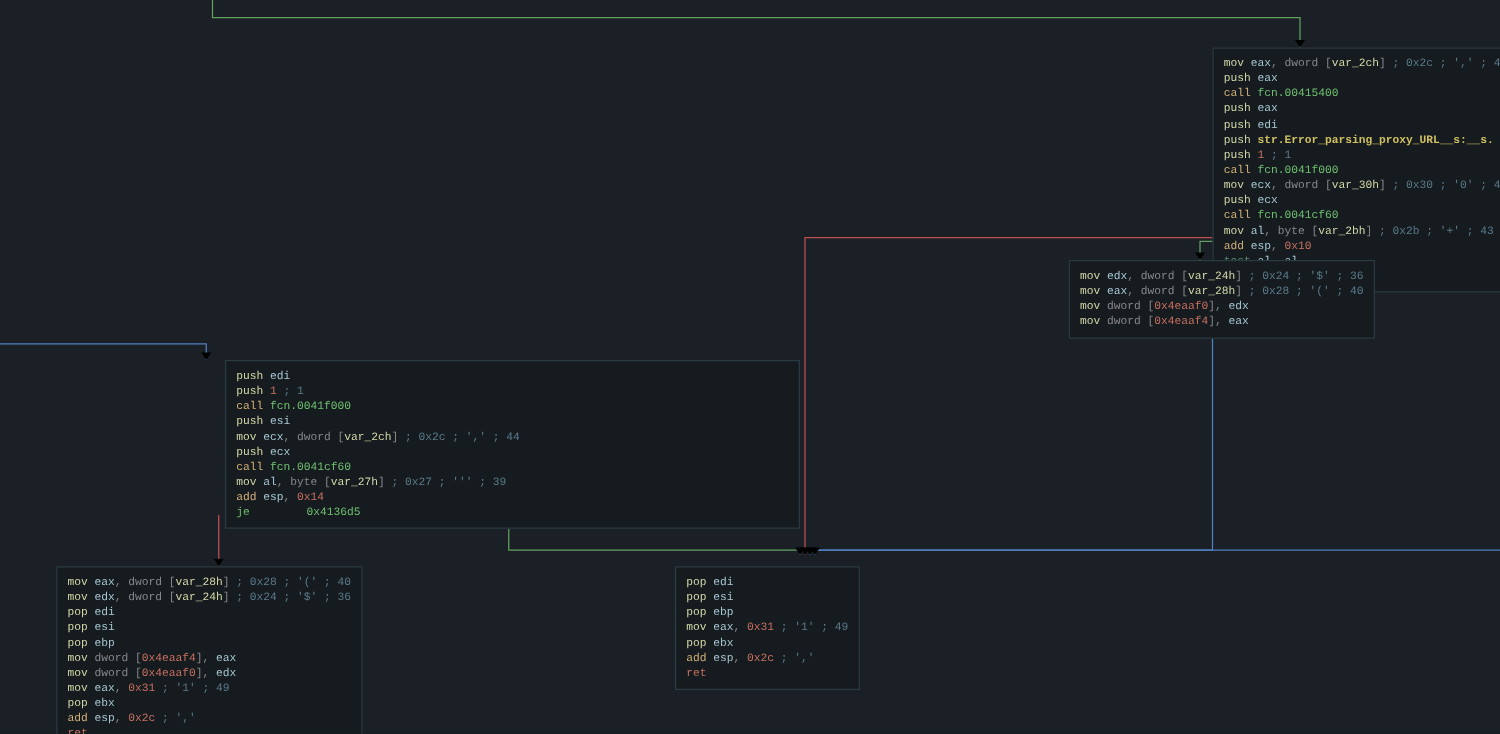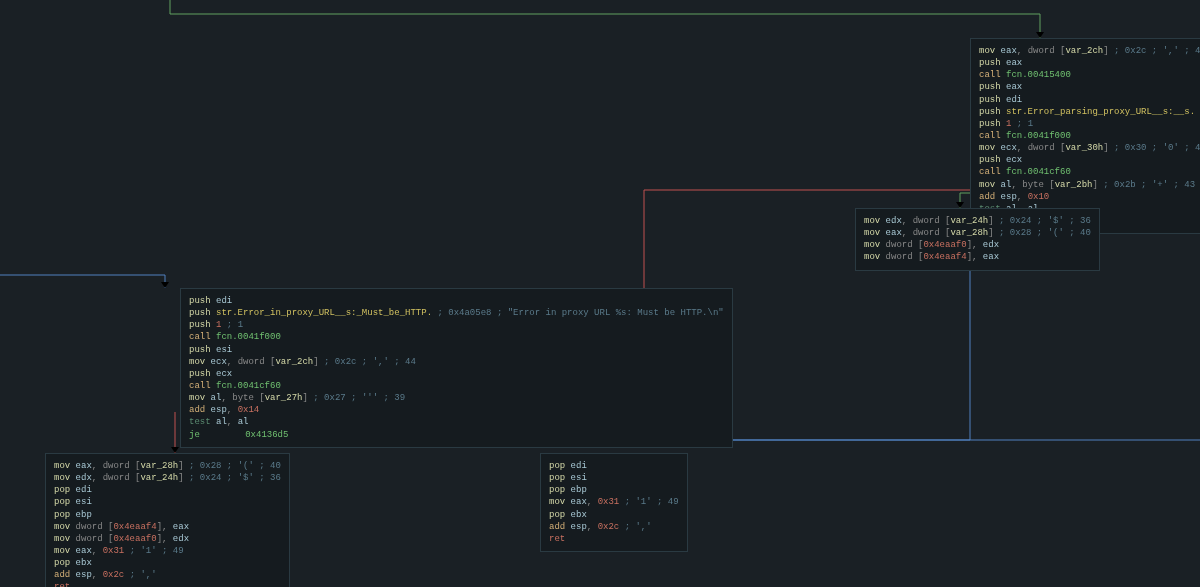--- a/index.html
+++ b/index.html
@@ -21,21 +21,21 @@
     white-space: nowrap;
   }
   .line { display: block; }
   .tok-mnemonic { color: #d4d8a8; }
   .tok-reg { color: #a8c8d4; margin-top: 16px; }
   .tok-punc { color: #888; }
   .tok-call { color: #d4b078; }
   .tok-fcn { color: #70c070; }
   .tok-var { color: #d4d8a8; text-align: right; }
   .tok-num { color: #c87060; }
-  .tok-str { color: #d0c060; }
+  .tok-str { color: #d0c060; font-weight: bold; }
   .tok-comment { color: #5a7a8a; }
   .tok-je { color: #70c070; }
   .tok-addr { color: #70c070; margin-left: 40px; }
   .tok-ret { color: #c87060; }
   .tok-add { color: #d4b078; }
   .tok-immnum { color: #c87060; }
   .tok-test { color: #5a8a70; }
   svg.edges {
     position: absolute;
     top: 0; left: 0;
@@ -86,30 +86,28 @@
     <span class="line"><span class="tok-je">je </span><span class="tok-addr">0x4136d5</span></span>
   </div>
 <div class="node" style="left: 855px; top: 208px;">
     <span class="line"><span class="tok-mnemonic">mov </span><span class="tok-reg">edx</span><span class="tok-punc">, </span><span class="tok-punc">dword </span><span class="tok-punc">[</span><span class="tok-var">var_24h</span><span class="tok-punc">]</span><span>   </span><span class="tok-comment">; 0x24 ; '$' ; 36</span></span>
     <span class="line"><span class="tok-mnemonic">mov </span><span class="tok-reg">eax</span><span class="tok-punc">, </span><span class="tok-punc">dword </span><span class="tok-punc">[</span><span class="tok-var">var_28h</span><span class="tok-punc">]</span><span>   </span><span class="tok-comment">; 0x28 ; '(' ; 40</span></span>
     <span class="line"><span class="tok-mnemonic">mov </span><span class="tok-punc">dword </span><span class="tok-punc">[</span><span class="tok-num">0x4eaaf0</span><span class="tok-punc">], </span><span class="tok-reg">edx</span></span>
     <span class="line"><span class="tok-mnemonic">mov </span><span class="tok-punc">dword </span><span class="tok-punc">[</span><span class="tok-num">0x4eaaf4</span><span class="tok-punc">], </span><span class="tok-reg">eax</span></span>
   </div>
 <div class="node" style="left: 180px; top: 288px; min-width: 460px;">
     <span class="line"><span class="tok-mnemonic">push </span><span class="tok-reg">edi</span></span>
-    <span class="line"><span class="tok-mnemonic">push </span><span class="tok-str">str.Error_in_proxy_URL__s:_Must_be_HTTP.</span><span> </span><span class="tok-comment">; 0x4a05e8 ; "Error in proxy URL %s: Must be HTTP.\n"</span></span>
     <span class="line"><span class="tok-mnemonic">push </span><span class="tok-immnum">1</span><span>                             </span><span class="tok-comment">; 1</span></span>
     <span class="line"><span class="tok-call">call </span><span class="tok-fcn">fcn.0041f000</span></span>
     <span class="line"><span class="tok-mnemonic">push </span><span class="tok-reg">esi</span></span>
     <span class="line"><span class="tok-mnemonic">mov </span><span class="tok-reg">ecx</span><span class="tok-punc">, </span><span class="tok-punc">dword </span><span class="tok-punc">[</span><span class="tok-var">var_2ch</span><span class="tok-punc">]</span><span>      </span><span class="tok-comment">; 0x2c ; ',' ; 44</span></span>
     <span class="line"><span class="tok-mnemonic">push </span><span class="tok-reg">ecx</span></span>
     <span class="line"><span class="tok-call">call </span><span class="tok-fcn">fcn.0041cf60</span></span>
     <span class="line"><span class="tok-mnemonic">mov </span><span class="tok-reg">al</span><span class="tok-punc">, </span><span class="tok-punc">byte </span><span class="tok-punc">[</span><span class="tok-var">var_27h</span><span class="tok-punc">]</span><span>   </span><span class="tok-comment">; 0x27 ; ''' ; 39</span></span>
     <span class="line"><span class="tok-add">add </span><span class="tok-reg">esp</span><span class="tok-punc">, </span><span class="tok-num">0x14</span></span>
-    <span class="line"><span class="tok-test">test </span><span class="tok-reg">al</span><span class="tok-punc">, </span><span class="tok-reg">al</span></span>
     <span class="line"><span class="tok-je">je </span><span class="tok-addr">0x4136d5</span></span>
   </div>
 <div class="node" style="left: 45px; top: 453px;">
     <span class="line"><span class="tok-mnemonic">mov </span><span class="tok-reg">eax</span><span class="tok-punc">, </span><span class="tok-punc">dword </span><span class="tok-punc">[</span><span class="tok-var">var_28h</span><span class="tok-punc">]</span><span>      </span><span class="tok-comment">; 0x28 ; '(' ; 40</span></span>
     <span class="line"><span class="tok-mnemonic">mov </span><span class="tok-reg">edx</span><span class="tok-punc">, </span><span class="tok-punc">dword </span><span class="tok-punc">[</span><span class="tok-var">var_24h</span><span class="tok-punc">]</span><span>      </span><span class="tok-comment">; 0x24 ; '$' ; 36</span></span>
     <span class="line"><span class="tok-mnemonic">pop </span><span class="tok-reg">edi</span></span>
     <span class="line"><span class="tok-mnemonic">pop </span><span class="tok-reg">esi</span></span>
     <span class="line"><span class="tok-mnemonic">pop </span><span class="tok-reg">ebp</span></span>
     <span class="line"><span class="tok-mnemonic">mov </span><span class="tok-punc">dword </span><span class="tok-punc">[</span><span class="tok-num">0x4eaaf4</span><span class="tok-punc">], </span><span class="tok-reg">eax</span></span>
     <span class="line"><span class="tok-mnemonic">mov </span><span class="tok-punc">dword </span><span class="tok-punc">[</span><span class="tok-num">0x4eaaf0</span><span class="tok-punc">], </span><span class="tok-reg">edx</span></span>

